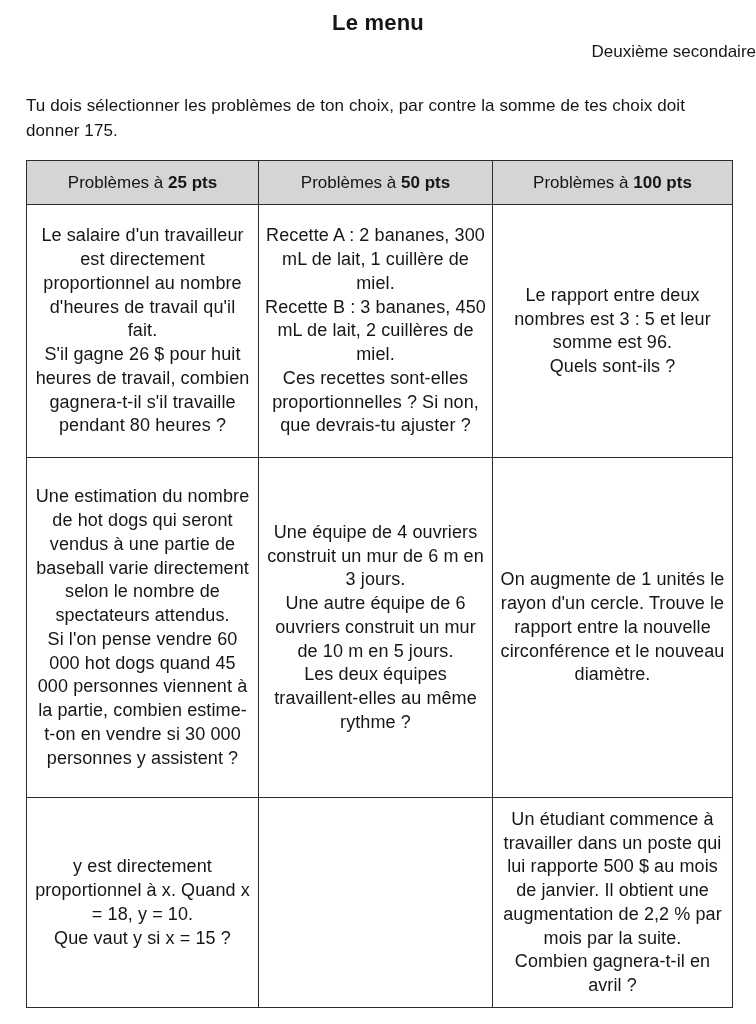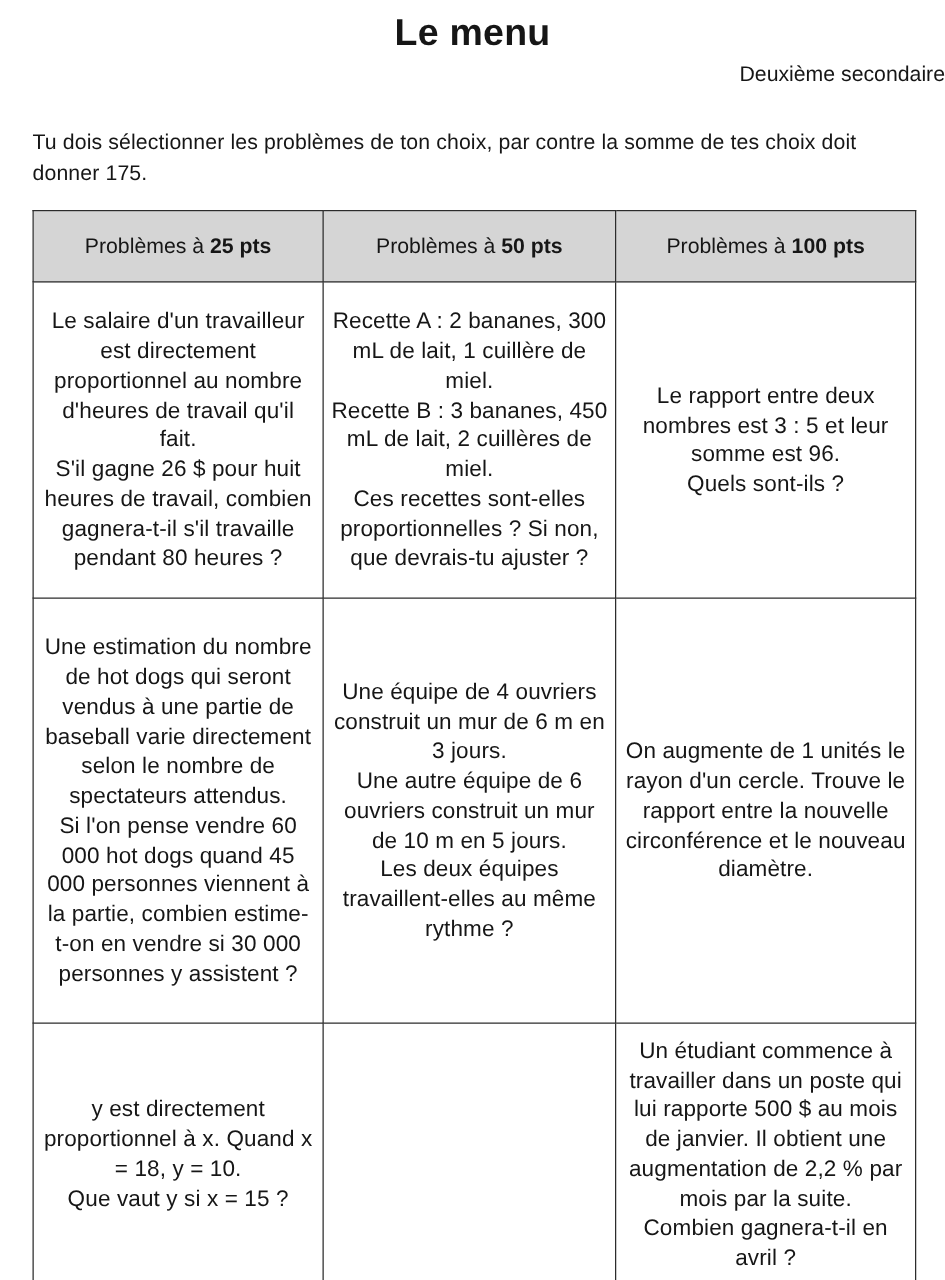--- a/index.html
+++ b/index.html
@@ -13,21 +13,21 @@
     position: relative;
     width: 756px;
     height: 1024px;
     background: #ffffff;
     overflow: hidden;
   }
   .page-title {
     margin: 0;
     padding-top: 10px;
     text-align: center;
-    font-size: 30px;
+    font-size: 22px;
     font-weight: 700;
     letter-spacing: 0.2px;
   }
   .page-subtitle {
     margin: 6px 0 0 0;
     text-align: right;
     font-size: 17px;
     font-weight: 400;
   }
   .instruction {
@@ -46,21 +46,21 @@
   .menu-table col.c2 { width: 234px; }
   .menu-table col.c3 { width: 240px; }
   .menu-table th, .menu-table td {
     border: 1.6px solid #2c2c2c;
     text-align: center;
     vertical-align: middle;
     padding: 3px 6px;
   }
   .menu-table th {
     background: #d5d5d5;
-    height: 57px;
+    height: 44px;
     font-size: 17px;
     font-weight: 400;
   }
   .menu-table th .pts { font-weight: 700; }
   .menu-table td {
     font-size: 18px;
     line-height: 1.32;
     letter-spacing: 0.1px;
   }
   tr.row-1 { height: 253px; }

